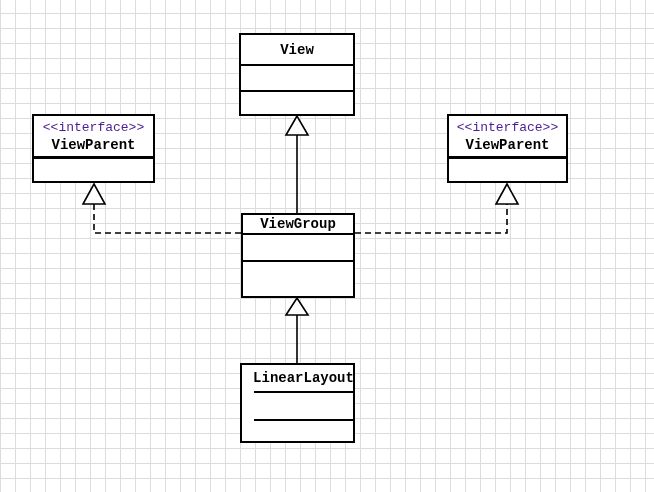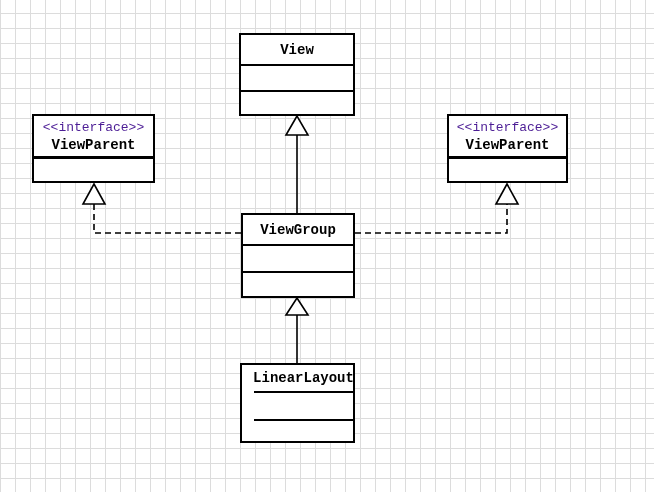--- a/index.html
+++ b/index.html
@@ -84,21 +84,21 @@
 
 <div class="uml-box" style="left:447px; top:114px; width:121px; height:69px;">
   <div class="uml-title" style="height:40px;">
     <span class="uml-stereotype">&lt;&lt;interface&gt;&gt;</span>
     <span class="uml-name">ViewParent</span>
   </div>
   <div class="uml-row thick fill"></div>
 </div>
 
 <div class="uml-box" style="left:241px; top:213px; width:114px; height:85px;">
-  <div class="uml-title" style="height:29px;">
+  <div class="uml-title" style="height:18px;">
     <span class="uml-name">ViewGroup</span>
   </div>
   <div class="uml-row" style="height:27px;"></div>
   <div class="uml-row fill"></div>
 </div>
 
 <div class="uml-box" style="left:240px; top:363px; width:115px; height:80px;padding-left:12px;">
   <div class="uml-title" style="height:26px;">
     <span class="uml-name">LinearLayout</span>
   </div>

